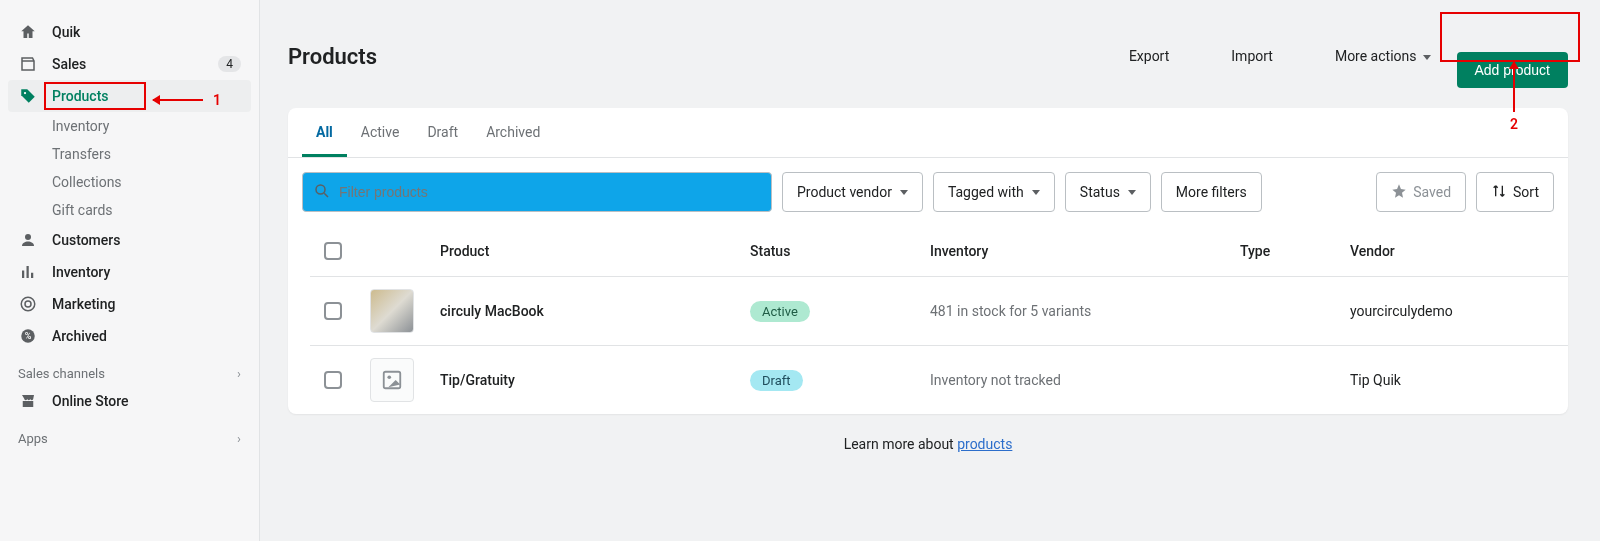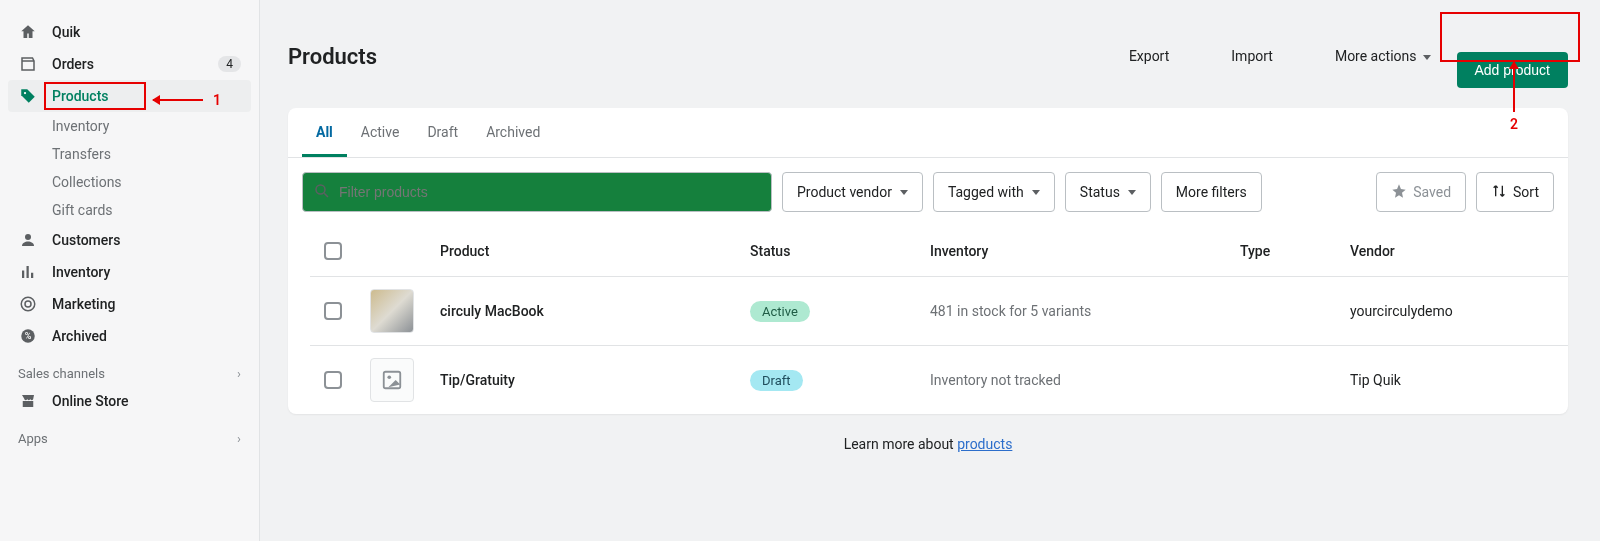--- a/index.html
+++ b/index.html
@@ -101,21 +101,21 @@
   
   .card {
     background:#fff; border-radius:8px; box-shadow:0 1px 2px rgba(0,0,0,0.06); width:100%;
   }
   .tabs { display:flex; padding:0 14px; border-bottom:1px solid #e1e3e5; }
   .tab { padding:16px 14px 14px; color:#6d7175; cursor:pointer; font-weight:400; border-bottom:3px solid transparent; }
   .tab.active { color:#0369a1; border-bottom-color:#008060; font-weight:700; }
 
   .filter-row { display:flex; gap:10px; padding:14px; align-items:stretch; }
   .search-box {
-    flex:0 0 470px; display:flex; align-items:center; border:1px solid #babfc3; border-radius:4px; padding:0 10px; height:40px; background:#15803d;
+    flex:0 0 470px; display:flex; align-items:center; border:1px solid #babfc3; border-radius:4px; padding:0 10px; height:40px; background:#0ea5e9;
   }
   .search-box input { border:none; outline:none; flex:1; font-size:14px; color:#202223; background:transparent; }
   .search-box .sicon { color:#5c5f62; margin-right:8px; }
   .fbtn {
     display:flex; align-items:center; border:1px solid #babfc3; border-radius:4px;
     padding:0 14px; height:40px; background:#fff; cursor:pointer; color:#202223; white-space:nowrap;
   }
   .fbtn.drop::after { content:""; display:inline-block; margin-left:8px; border-left:4px solid transparent; border-right:4px solid transparent; border-top:5px solid #5c5f62; }
   .fbtn.saved { color:#8c9196; cursor:default; }
   .fbtn.saved .star { margin-right:6px; }
@@ -162,21 +162,21 @@
           </svg>
       </span>
       <span>Quik</span>
     </div>
     <div class="nav-item">
       <span class="nav-icon">
         <svg width="18" height="18" viewBox="0 0 24 24" fill="currentColor">
             <path d="M4 4h14l2 4v12H4z M4 8h16" stroke="currentColor" stroke-width="2" fill="none"></path>
           </svg>
       </span>
-      <span>Orders</span>
+      <span>Sales</span>
       <span class="nav-badge">4</span>
     </div>
     <div class="nav-item active">
       <span class="nav-icon">
         <svg width="18" height="18" viewBox="0 0 24 24" fill="currentColor">
             <path d="M3 3h8l10 10-8 8L3 11z"></path>
             <circle cx="8" cy="8" r="1.5" fill="#fff"></circle>
           </svg>
       </span>
       <span>Products</span>

